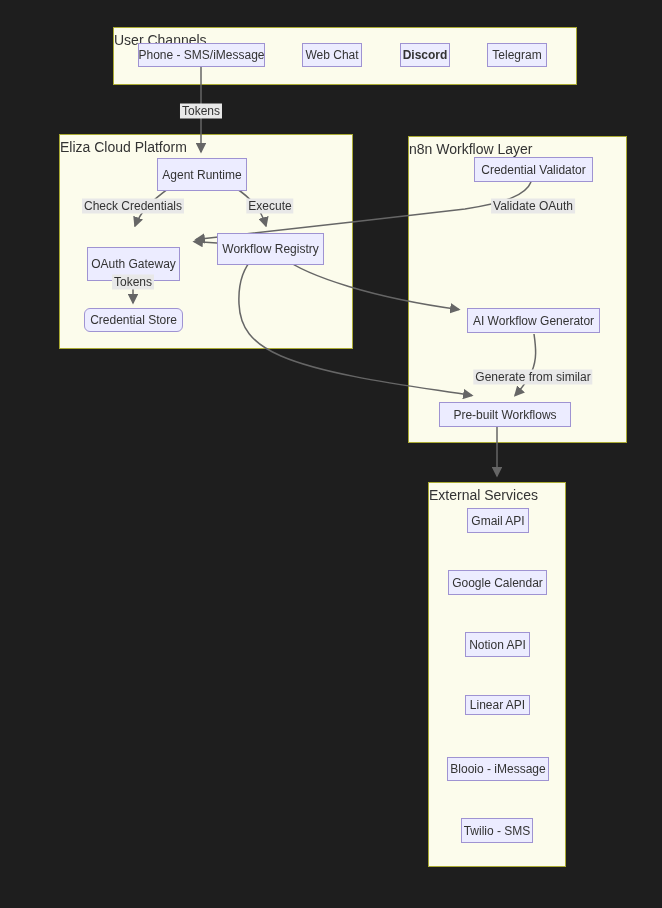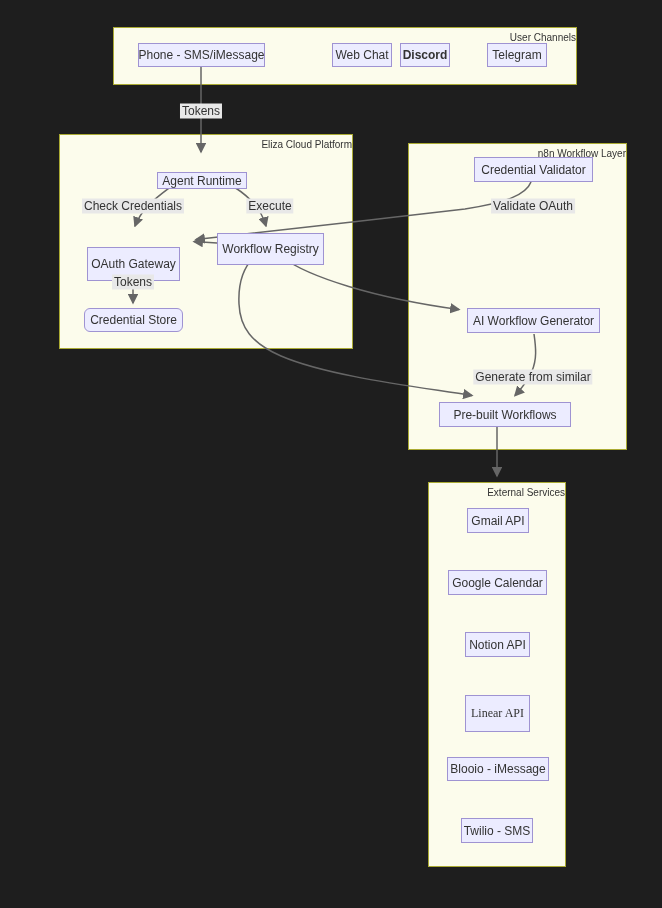--- a/index.html
+++ b/index.html
@@ -18,22 +18,22 @@
     background:var(--background);
     font-family:"Liberation Sans","DejaVu Sans",sans-serif;
     color:var(--text);
   }
   .cluster{
     position:absolute;background:var(--cluster-fill);
     border:1px solid var(--cluster-border);
     box-sizing:border-box;z-index:1;
   }
   .cluster-title{
-    display:block;text-align:right;padding-top:4px;
-    font-size:10px;color:var(--text);
+    display:block;text-align:left;padding-top:4px;
+    font-size:14px;color:var(--text);
   }
   svg.edges{position:absolute;left:0;top:0;z-index:2;}
   svg.edges path.edge{fill:none;stroke:var(--edge);stroke-width:1.5;}
   svg.edges .arrowhead{fill:var(--edge);}
   .node{
     position:absolute;background:var(--node-fill);
     border:1px solid var(--node-border);
     box-sizing:border-box;z-index:3;
     display:flex;align-items:center;justify-content:center;
     font-size:12px;color:var(--text);white-space:nowrap;
@@ -49,21 +49,21 @@
 <body>
 
 <div class="stage">
 
   <div class="cluster" style="left:113px;top:27px;width:464px;height:58px;">
     <span class="cluster-title">User Channels</span>
   </div>
   <div class="cluster" style="left:59px;top:134px;width:294px;height:215px;">
     <span class="cluster-title">Eliza Cloud Platform</span>
   </div>
-  <div class="cluster" style="left:408px;top:136px;width:219px;height:307px;margin-top:7px;">
+  <div class="cluster" style="left:408px;top:136px;width:219px;height:307px;">
     <span class="cluster-title">n8n Workflow Layer</span>
   </div>
   <div class="cluster" style="left:428px;top:482px;width:138px;height:385px;">
     <span class="cluster-title">External Services</span>
   </div>
 
   <svg class="edges" width="662" height="908">
     <defs>
       <marker id="arrow" viewBox="0 0 10 10" refX="8.5" refY="5" markerWidth="7" markerHeight="7" orient="auto">
         <path class="arrowhead" d="M0,0 L10,5 L0,10 z"></path>
@@ -82,33 +82,33 @@
   </svg>
 
   <span class="edge-label" style="left:201px;top:111px;">Tokens</span>
   <span class="edge-label" style="left:133px;top:206px;">Check Credentials</span>
   <span class="edge-label" style="left:270px;top:206px;">Execute</span>
   <span class="edge-label" style="left:133px;top:282px;">Tokens</span>
   <span class="edge-label" style="left:533px;top:206px;">Validate OAuth</span>
   <span class="edge-label" style="left:533px;top:377px;">Generate from similar</span>
 
   <div class="node" style="left:138px;top:43px;width:127px;height:24px;">Phone - SMS/iMessage</div>
-  <div class="node" style="left:302px;top:43px;width:60px;height:24px;margin-left:30px;">Web Chat</div>
+  <div class="node" style="left:302px;top:43px;width:60px;height:24px;">Web Chat</div>
   <div class="node" style="left:400px;top:43px;width:50px;height:24px;font-weight:bold;">Discord</div>
   <div class="node" style="left:487px;top:43px;width:60px;height:24px;">Telegram</div>
 
-  <div class="node" style="left:157px;top:158px;width:90px;height:17px;margin-top:14px;">Agent Runtime</div>
+  <div class="node" style="left:157px;top:158px;width:90px;height:33px;">Agent Runtime</div>
   <div class="node" style="left:87px;top:233px;width:93px;height:34px;margin-top:14px;">OAuth Gateway</div>
   <div class="node" style="left:217px;top:233px;width:107px;height:32px;">Workflow Registry</div>
   <div class="node" style="left:84px;top:308px;width:99px;height:24px;border-radius:6px;">Credential Store</div>
 
   <div class="node" style="left:474px;top:157px;width:119px;height:25px;">Credential Validator</div>
   <div class="node" style="left:467px;top:308px;width:133px;height:25px;">AI Workflow Generator</div>
   <div class="node" style="left:439px;top:402px;width:132px;height:25px;">Pre-built Workflows</div>
 
   <div class="node" style="left:467px;top:508px;width:62px;height:25px;">Gmail API</div>
   <div class="node" style="left:448px;top:570px;width:99px;height:25px;">Google Calendar</div>
   <div class="node" style="left:465px;top:632px;width:65px;height:25px;">Notion API</div>
-  <div class="node" style="left:465px;top:695px;width:65px;height:37px;font-family:Liberation Serif, serif;">Linear API</div>
+  <div class="node" style="left:465px;top:695px;width:65px;height:20px;">Linear API</div>
   <div class="node" style="left:447px;top:757px;width:102px;height:24px;">Blooio - iMessage</div>
   <div class="node" style="left:461px;top:818px;width:72px;height:25px;">Twilio - SMS</div>
 
 </div>
 
 </body></html>

